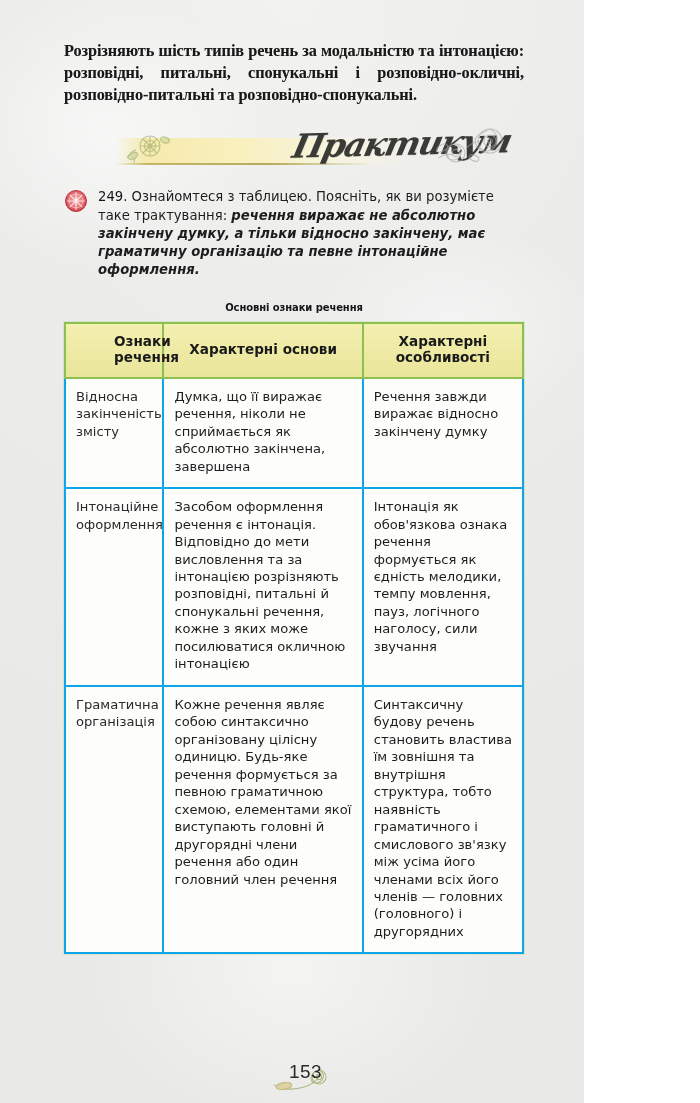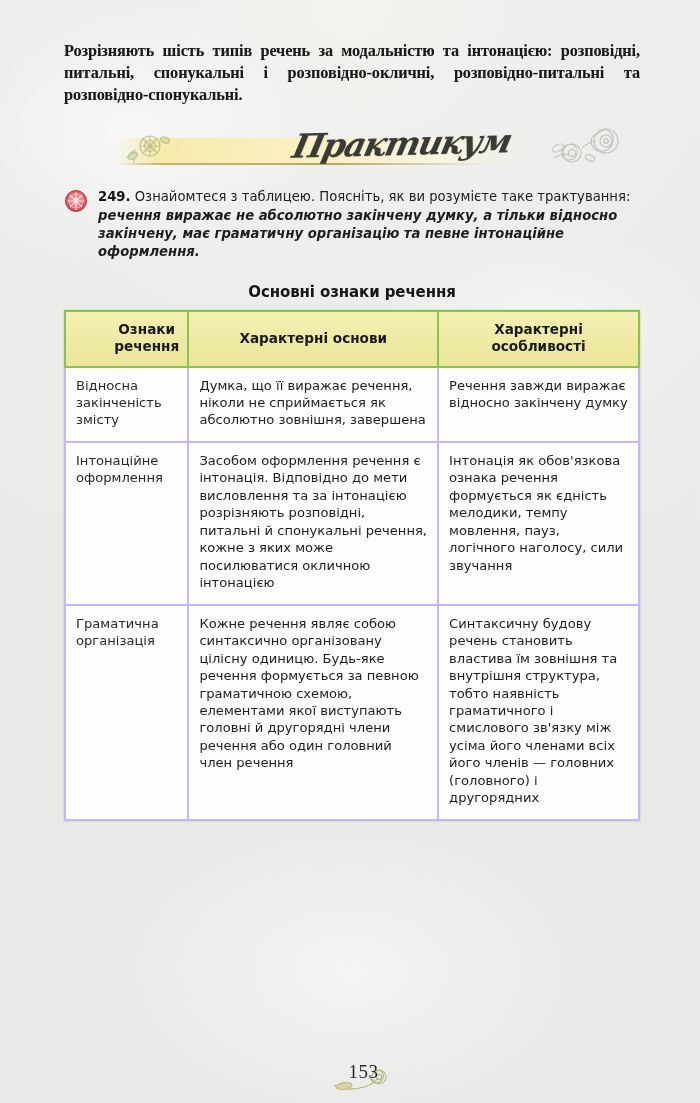--- a/index.html
+++ b/index.html
@@ -6,21 +6,21 @@
   html, body {
     margin: 0;
     padding: 0;
     background: #ffffff;
   }
   body {
     font-family: "Liberation Serif", "DejaVu Serif", serif;
   }
   .page {
     position: relative;
-    width: 700px;
+    width: 584px;
     height: 1103px;
     overflow: hidden;
     background:
       radial-gradient(ellipse 120% 70% at 50% 0%, #f2f2ef 0%, #ececeb 45%, #e9eae7 100%);
     box-sizing: border-box;
   }
   
   .page::before {
     content: "";
     position: absolute;
@@ -118,35 +118,35 @@
     text-align: left;
   }
   .ex-badge {
     position: absolute;
     left: 0px;
     top: 1px;
     width: 24px;
     height: 24px;
   }
   .ex-num {
-    font-weight: 700;
+    font-weight: 400;
     color: #151515;
     margin-top: 36px;
   }
   .ex-italic {
     font-style: italic;
     font-weight: 600;
   }
 
   
   .table-title {
     text-align: center;
     font-family: "DejaVu Sans", "Liberation Sans", sans-serif;
     font-weight: 700;
-    font-size: 15px;
+    font-size: 10px;
     color: #151515;
     margin: 22px 0 9px 0;
     letter-spacing: -0.1px;
   }
   table.facts {
     width: 100%;
     border-collapse: collapse;
     table-layout: fixed;
     font-family: "DejaVu Sans", "Liberation Sans", sans-serif;
     background: #fdfdfb;
@@ -165,21 +165,21 @@
     line-height: 1.22;
     padding: 9px 8px 11px 8px;
     text-align: center;
     vertical-align: middle;
   }
   table.facts th.left-head {
     text-align: center;
     padding-left: 48px;
   }
   table.facts td {
-    border: 2px solid #c4b5fd;
+    border: 2px solid #0ea5e9;
     vertical-align: top;
     padding: 9px 9px 12px 10px;
     font-size: 13.1px;
     line-height: 1.335;
     color: #1e1e1e;
     background: #fdfdfb;
   }
   table.facts td.col-a {
     color: #2a2a2a;
   }
@@ -266,41 +266,41 @@
       <thead>
         <tr>
           <th class="left-head">Ознаки речення</th>
           <th>Характерні основи</th>
           <th>Характерні особливості</th>
         </tr>
       </thead>
       <tbody>
         <tr>
           <td class="col-a">Відносна закінченість змісту</td>
-          <td>Думка, що її виражає речення, ніколи не сприймається як абсолютно зовнішня, завершена</td>
+          <td>Думка, що її виражає речення, ніколи не сприймається як абсолютно закінчена, завершена</td>
           <td>Речення завжди виражає відносно закінчену думку</td>
         </tr>
         <tr>
           <td class="col-a">Інтонаційне оформлення</td>
           <td>Засобом оформлення речення є інтонація. Відповідно до мети висловлення та за інтонацією розрізняють розповідні, питальні й спонукальні речення, кожне з яких може посилюватися окличною інтонацією</td>
           <td>Інтонація як обов'язкова ознака речення формується як єдність мелодики, темпу мовлення, пауз, логічного наголосу, сили звучання</td>
         </tr>
         <tr>
           <td class="col-a">Граматична організація</td>
           <td>Кожне речення являє собою синтаксично організовану цілісну одиницю. Будь-яке речення формується за певною граматичною схемою, елементами якої виступають головні й другорядні члени речення або один головний член речення</td>
           <td>Синтаксичну будову речень становить властива їм зовнішня та внутрішня структура, тобто наявність граматичного і смислового зв'язку між усіма його членами всіх його членів — головних (головного) і другорядних</td>
         </tr>
       </tbody>
     </table>
 
   </div>
 
   <div style="position:absolute; left:0; right:0; bottom:20px; text-align:center; z-index:2;">
     <span style="position:relative; display:inline-block;">
-      <span style="font-family:Liberation Serif, serif; font-size:19px; color:#2b2b2b; letter-spacing:0.5px; position:relative; z-index:2;margin-left:27px;">153</span>
+      <span style="font-family:Liberation Sans, sans-serif; font-size:19px; color:#2b2b2b; letter-spacing:0.5px; position:relative; z-index:2;margin-left:27px;">153</span>
       <span style="position:absolute; left:10px; top:8px; z-index:1; opacity:0.75;">
         <svg width="62" height="26" viewBox="0 0 62 26" aria-hidden="true">
           <g fill="none" stroke="#9aa65f" stroke-width="1.1">
             <path d="M2 16 q14 7 30 2 q10 -3 14 -9"></path>
             <ellipse cx="12" cy="17" rx="8" ry="3.4" transform="rotate(-8 12 17)" fill="#d8c98b" stroke="#b6a85f"></ellipse>
             <circle cx="47" cy="8" r="7"></circle>
             <path d="M47 1 q6 3 4 8 q-2 5 -7 5 q-5 0 -5 -5 q0 -5 8 -8 z"></path>
             <circle cx="47" cy="8" r="2.6"></circle>
           </g>
         </svg>

